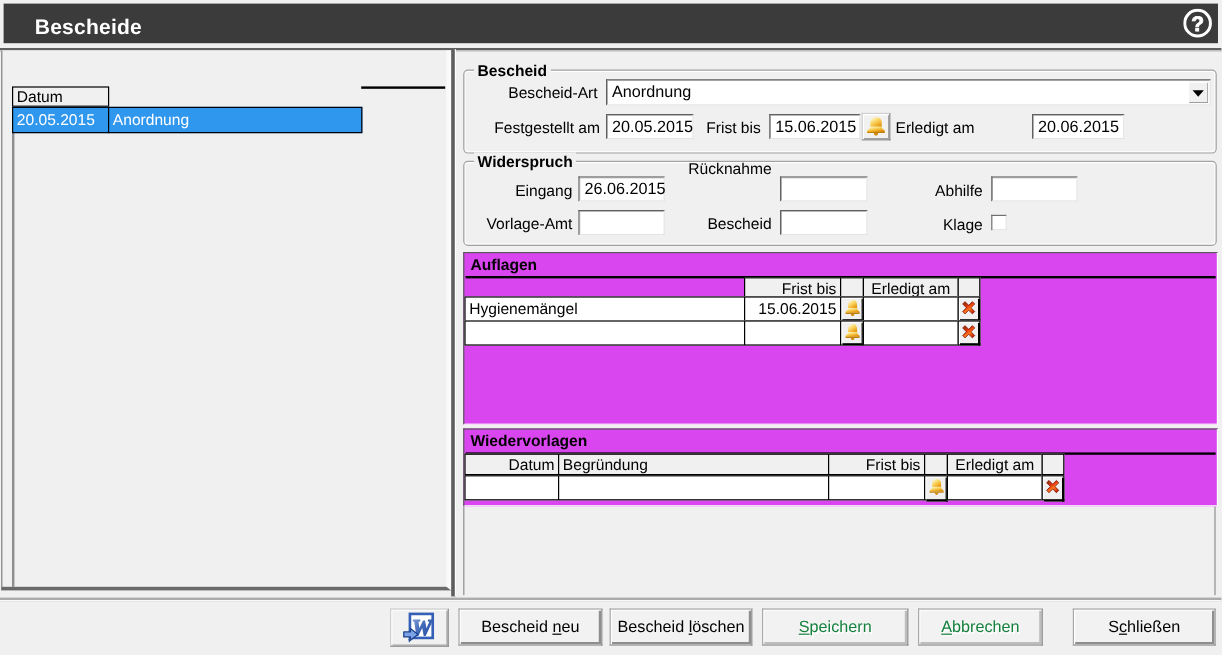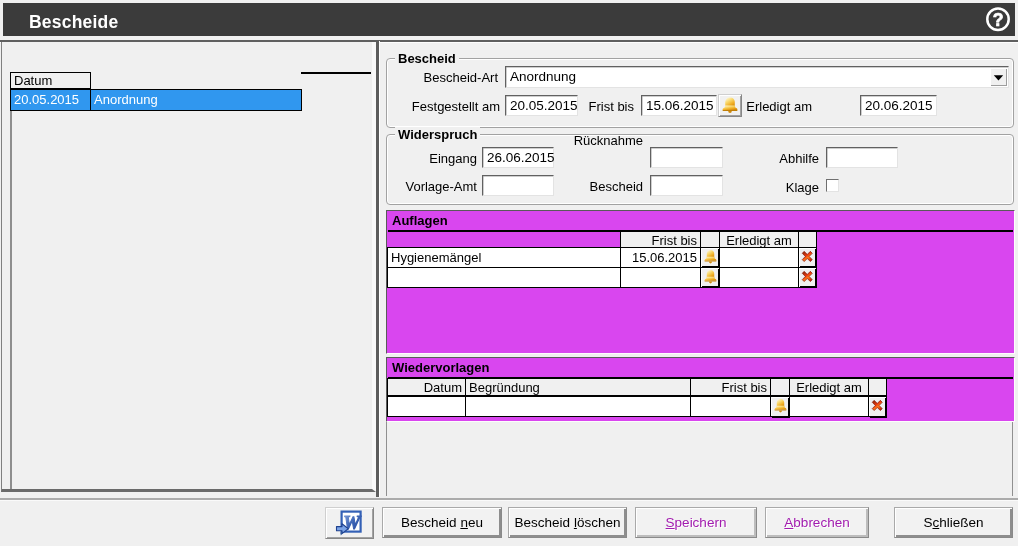--- a/index.html
+++ b/index.html
@@ -27,21 +27,21 @@
             font-weight:bold;line-height:18px;padding-left:4px;}
   .cell{position:absolute;box-sizing:border-box;border:1px solid #000;}
   .hcell{background:#f0f0f0;padding:1px 3px 0 3px;}
   .wcell{background:#fff;padding:2px 3px 0 3px;}
   .iconbox{position:absolute;left:1px;top:1px;background:#f0f0f0;
            border-right:2px solid #000;border-bottom:2px solid #000;}
   .btn{position:absolute;background:#f2f2f2;border:1px solid;border-color:#a9a9a9 #8a8a8a #8a8a8a #a9a9a9;box-sizing:border-box;
        box-shadow:inset 1px 1px 0 #ffffff, inset -2px -2px 0 #8e8e8e;
        text-align:center;font-size:13.5px;}
   .btn u{text-decoration:underline;}
-  .btn.disabled{color:#a21caf;text-shadow:1px 1px 0 #ffffff;box-shadow:inset 1px 1px 0 #ffffff, inset -2px -2px 0 #bdbdbd;}
+  .btn.disabled{color:#15803d;text-shadow:1px 1px 0 #ffffff;box-shadow:inset 1px 1px 0 #ffffff, inset -2px -2px 0 #bdbdbd;}
   .icbtn{position:absolute;background:#f1f1f1;border:1px solid;border-color:#cfcfcf #878787 #878787 #cfcfcf;
        box-sizing:border-box;box-shadow:inset 1px 1px 0 #ffffff, inset -1px -1px 0 #a2a2a2;}
 </style>
 </head>
 <body>
 <svg width="0" height="0" style="position:absolute">
   <defs>
     <linearGradient id="bellg" x1="0.15" y1="0.05" x2="0.7" y2="1">
       <stop offset="0" stop-color="#fdf6d5"></stop>
         <stop offset="0.35" stop-color="#f9d96d"></stop>

